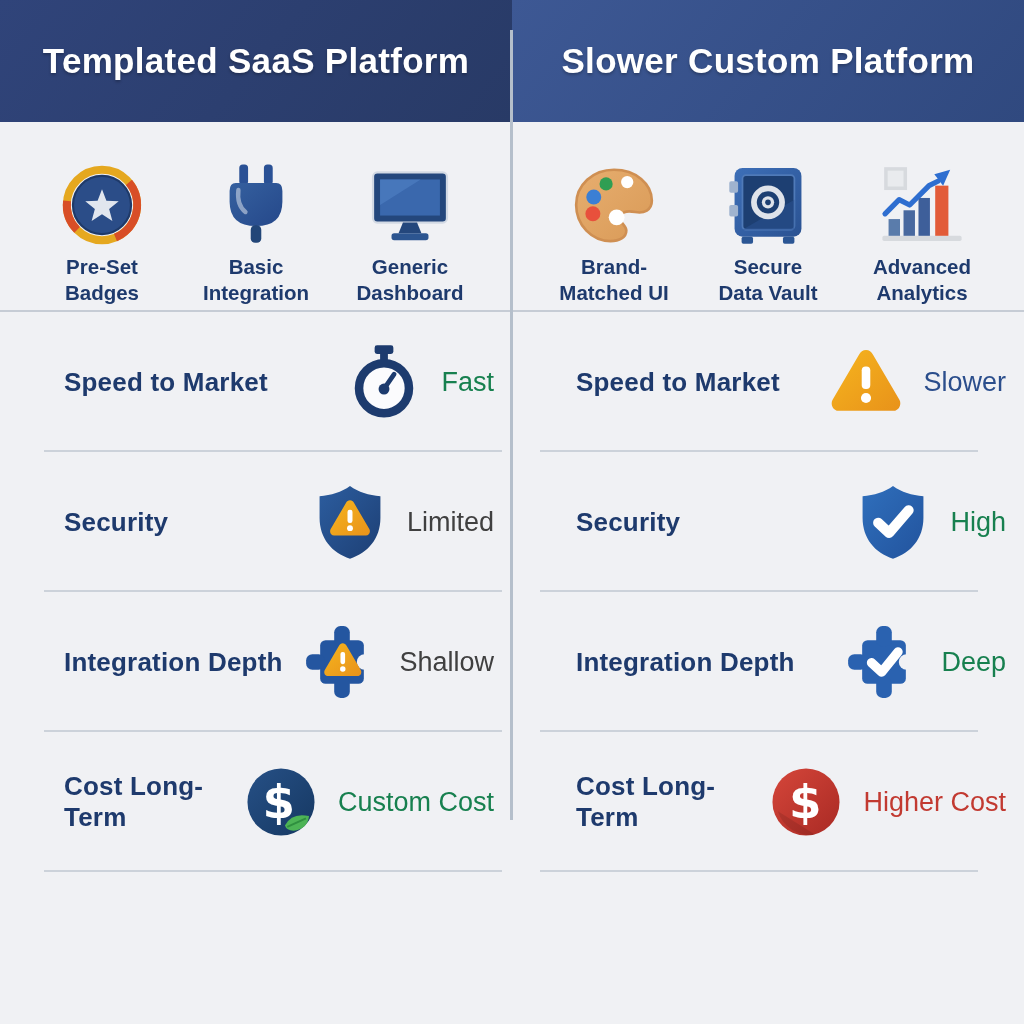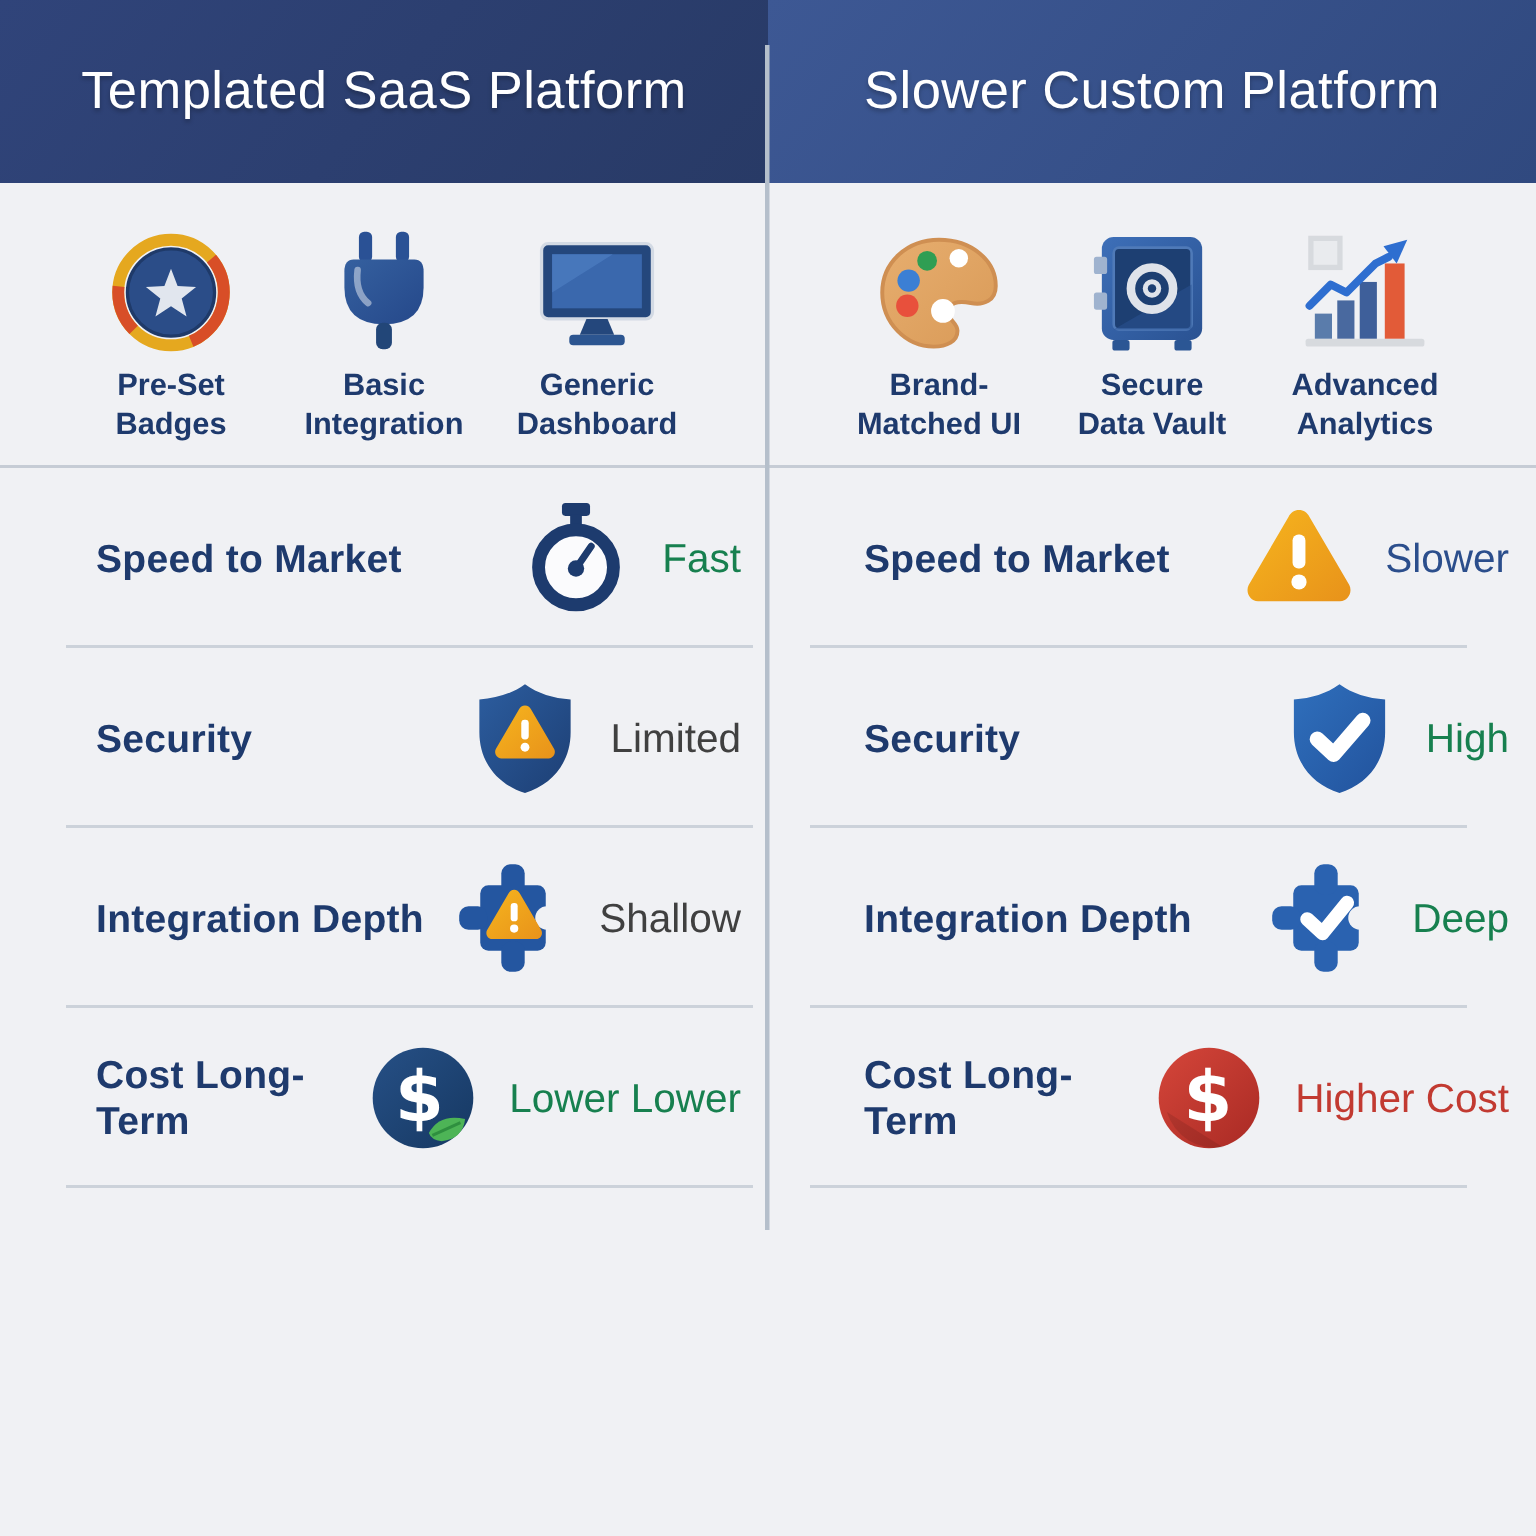--- a/index.html
+++ b/index.html
@@ -3,32 +3,32 @@
 <meta charset="utf-8">
 <style>
   html,body{margin:0;padding:0;background:#e8e8ec;}
   .canvas{position:relative;width:1024px;height:1024px;background:#f0f1f4;overflow:hidden;
           font-family:"Liberation Sans",sans-serif;}
   
   .hdr{display:flex;height:122px;}
   .hdr-cell{flex:1;display:flex;align-items:center;justify-content:center;}
   .hdr-left{background:linear-gradient(130deg,#30447a 0%,#283a66 100%);}
   .hdr-right{background:linear-gradient(130deg,#3d5894 0%,#30497f 100%);}
-  .hdr-title{color:#ffffff;font-size:35px;font-weight:normal;margin:0;letter-spacing:.3px;
+  .hdr-title{color:#ffffff;font-size:35px;font-weight:bold;margin:0;letter-spacing:.3px;
              text-shadow:0 2px 3px rgba(0,0,0,.25);}
   
   .features{display:flex;height:188px;border-bottom:2px solid #c6ccd5;}
-  .feat-half{width:580px;display:flex;justify-content:center;gap:10px;padding-top:24px;box-sizing:border-box;}
+  .feat-half{width:580px;display:flex;justify-content:center;gap:22px;padding-top:34px;box-sizing:border-box;}
   .feat{width:132px;text-align:center;}
   .feat-icon{height:98px;display:flex;align-items:center;justify-content:center;}
   .feat-icon svg{width:88px;height:88px;}
   .feat-label{color:#1e3a6d;font-weight:bold;font-size:20.5px;line-height:1.25;}
   .feat-label span{display:block;}
   
-  .row{display:flex;height:120px;}
+  .row{display:flex;height:140px;}
   .cell{width:512px;display:flex;align-items:center;box-sizing:border-box;
         padding:0 18px 0 64px;position:relative;}
   .cell::after{content:"";position:absolute;left:44px;right:10px;bottom:0;height:2px;background:#ccd2da;}
   .cell.r::after{left:28px;right:46px;}
   .row-label{flex:1;color:#1e3a6d;font-size:26px;font-weight:bold;letter-spacing:.2px;}
   .row-icon{width:82px;height:82px;flex:none;display:flex;align-items:center;justify-content:center;}
   .row-icon svg{width:78px;height:78px;}
   .row-value{font-size:27px;font-weight:normal;margin-left:16px;white-space:nowrap;}
   .v-green{color:#17804f;} .v-orange{color:#404040;} .v-blue{color:#2b4e8c;} .v-red{color:#c23a31;}
   
@@ -342,21 +342,21 @@
     </div>
 
     <div class="row">
       <div class="cell">
         <div class="row-label">Cost Long-Term</div>
         <div class="row-icon">
             <svg>
               <use href="#i-coin-leaf"></use>
             </svg>
           </div>
-        <div class="row-value v-green">Lower Lower</div>
+        <div class="row-value v-green">Custom Cost</div>
       </div>
       <div class="cell r">
         <div class="row-label">Cost Long-Term</div>
         <div class="row-icon">
             <svg>
               <use href="#i-coin-red"></use>
             </svg>
           </div>
         <div class="row-value v-red">Higher Cost</div>
       </div>

